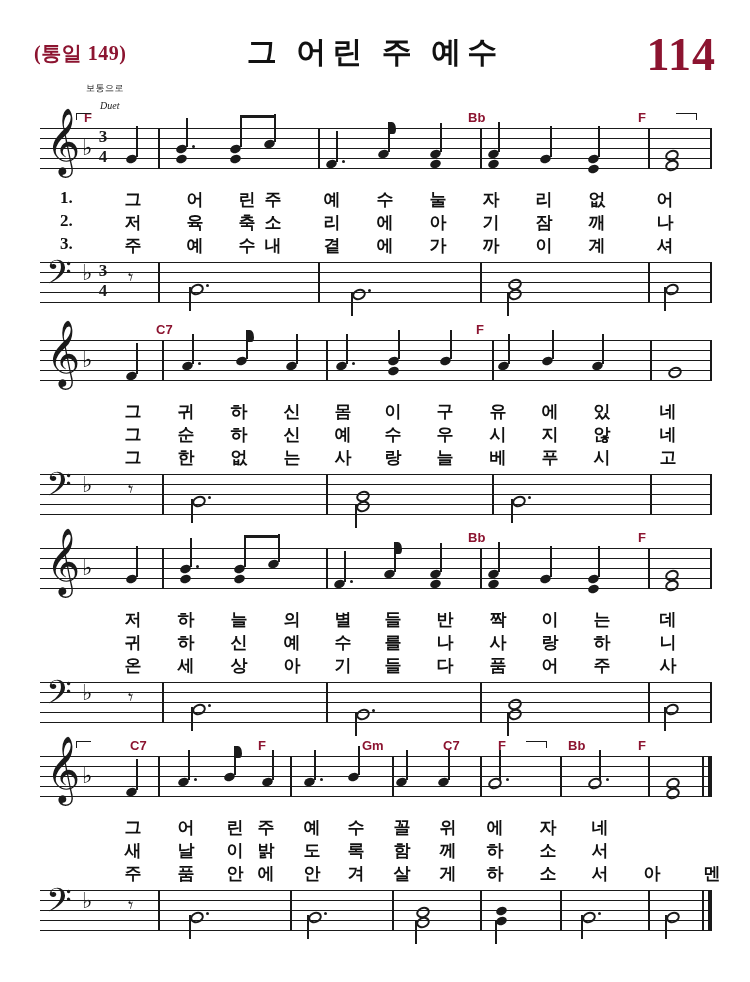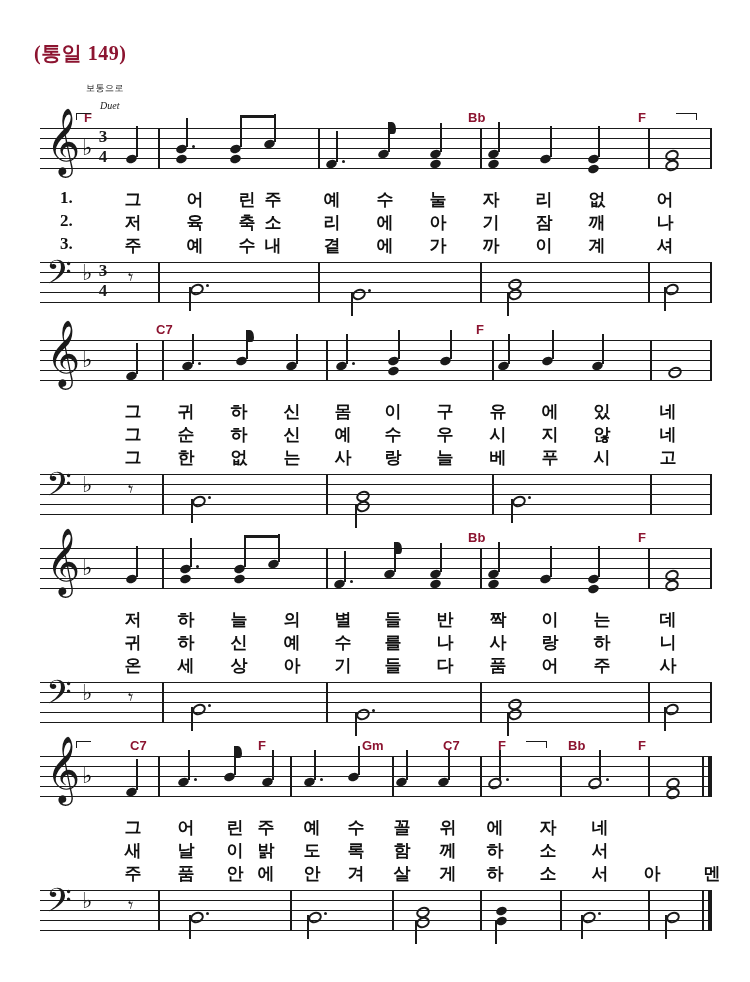--- a/index.html
+++ b/index.html
@@ -221,20 +221,22 @@
     text-align: center;
     transform: translateX(-50%);
     white-space: nowrap;
   }
 </style>
 </head>
 <body>
 
 <div class="header">
   <div class="tongil">(통일 149)</div>
+  <div class="song-title">그 어린 주 예수</div>
+  <div class="hymn-number">114</div>
   <div class="tempo">보통으로</div>
   <div class="duet">Duet</div>
 </div>
 
 <div class="system" id="sys1" style="top:110px;">
 
   <div class="chord" style="left:84px; top:0px;">F</div>
   <div class="chord" style="left:468px; top:0px;">Bb</div>
   <div class="chord" style="left:638px; top:0px;">F</div>
   <div class="bracket" style="left:76px; top:3px; width:14px;"></div>

